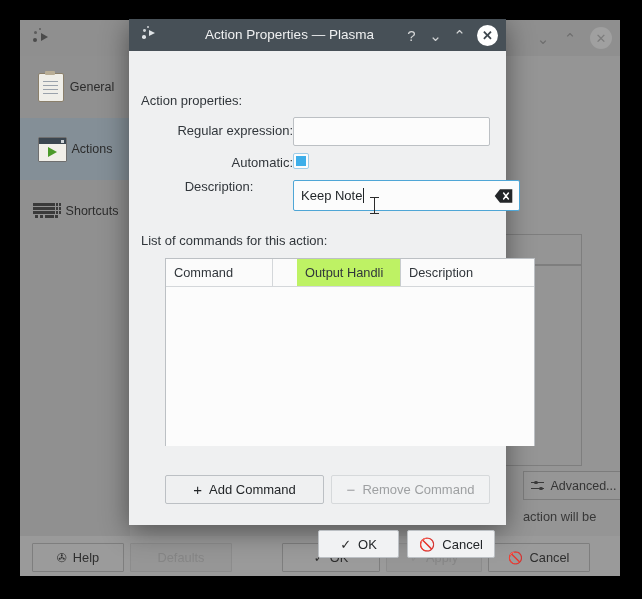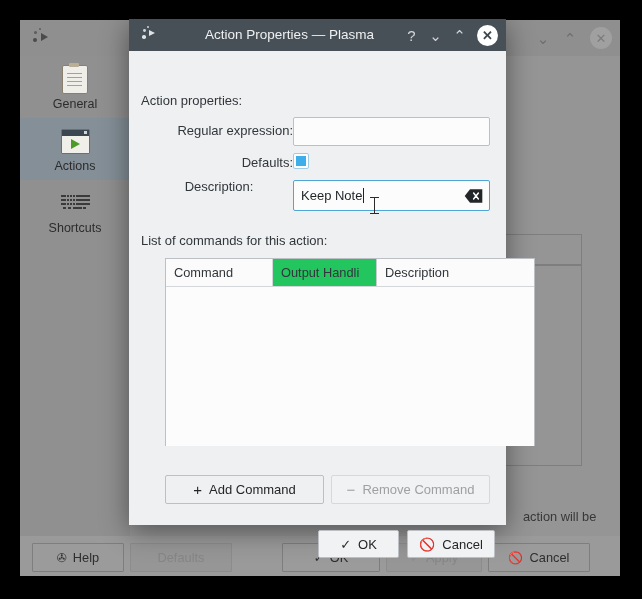--- a/index.html
+++ b/index.html
@@ -51,21 +51,21 @@
 
   
   #bg-sidebar {
     position: absolute; left: 0; top: 36px;
     width: 110px; height: 480px;
     background: #909090;
   }
   .side-item {
     position: relative;
     width: 110px; height: 62px;
-    display: flex; flex-direction: column;
+    display: flex; flex-direction: row;
     align-items: center; justify-content: center;
     gap: 4px;
   }
   .side-item.selected { background: #848f97; }
   .side-label {
     font-size: 12.5px; color: #2c2c2c;
     line-height: 1;
   }
   .side-icon { width: 30px; height: 30px; position: relative; }
 
@@ -309,21 +309,21 @@
     background: #fbfbfb;
   }
   .th {
     display: flex; align-items: center;
     font-size: 12.8px; color: #31363b;
     padding-left: 8px;
     box-sizing: border-box;
     overflow: hidden; white-space: nowrap;
   }
   .th.c1 { width: 107px; border-right: 1px solid #d4d7da; }
-  .th.c2 { width: 104px; border-right: 1px solid #c7cbce; background: #22c55e; }
+  .th.c2 { width: 104px; border-right: 1px solid #c7cbce; background: #bef264; margin-left: 24px; }
   .th.c3 { width: 112px; }
   #cmd-body { height: 159px; background: #fcfcfc; }
 
   
   .cmdbtn {
     position: absolute; top: 424px;
     height: 29px;
     box-sizing: border-box;
     border: 1px solid #bcc0c4;
     background: #eff0f1;
@@ -446,20 +446,29 @@
             </div>
         </div>
         <div class="side-label">Shortcuts</div>
       </div>
     </div>
 
     <div id="bg-content">
       <div id="bg-box-top"></div>
       <div id="bg-box-main"></div>
 
+      <div id="bg-advanced">
+        <span class="ic-sliders">
+          <i style="top:2px;"></i>
+            <i style="top:8px;"></i>
+          <b style="left:3px;top:0.7px;"></b>
+            <b style="left:8px;top:6.7px;"></b>
+        </span>
+        <span>Advanced...</span>
+      </div>
 
       <div class="bg-text-line" style="left:393px; top:453px;">action will be</div>
       <div class="bg-text-line" style="left:393px; top:489px;">have a look at</div>
     </div>
 
     <div id="bg-buttonbar">
       <div class="bgbtn" style="left:12px; width:90px;">
         <span class="gl">✇</span>
         <span>Help</span>
       </div>
@@ -505,27 +514,27 @@
 
     <div id="dlg-body">
 
       <div class="dlg-section-label" style="left:12px; top:42px;">Action properties:</div>
 
       <div class="frow-label" style="left:16px; top:72px; width:148px;">Regular expression:</div>
       <div class="txtinput" style="left:164px; top:66px; width:197px; height:29px;">
         <span></span>
       </div>
 
-      <div class="frow-label" style="left:16px; top:104px; width:148px;">Defaults:</div>
+      <div class="frow-label" style="left:16px; top:104px; width:148px;">Automatic:</div>
       <div id="chk-automatic" style="left:164px; top:102px;">
         <div class="fill"></div>
       </div>
 
       <div class="frow-label" style="left:16px; top:128px; width:148px;text-align:center;">Description:</div>
-      <div class="txtinput focused" style="left:164px; top:129px; width:197px; height:31px;">
+      <div class="txtinput focused" style="left:164px; top:129px; width:227px; height:31px;">
         <span>Keep Note</span>
         <span class="caret"></span>
         <span id="clear-btn">
           <svg width="19" height="15" viewBox="0 0 19 15">
             <path d="M6 0.7 L18.3 0.7 L18.3 14.3 L6 14.3 L0.7 7.5 Z" fill="#232629"></path>
             <path d="M9.6 4.6 L14.4 10.4 M14.4 4.6 L9.6 10.4" stroke="#ffffff" stroke-width="1.5" stroke-linecap="round"></path>
           </svg>
         </span>
       </div>
       <span class="mouse-caret" style="left:241px; top:146px;">

